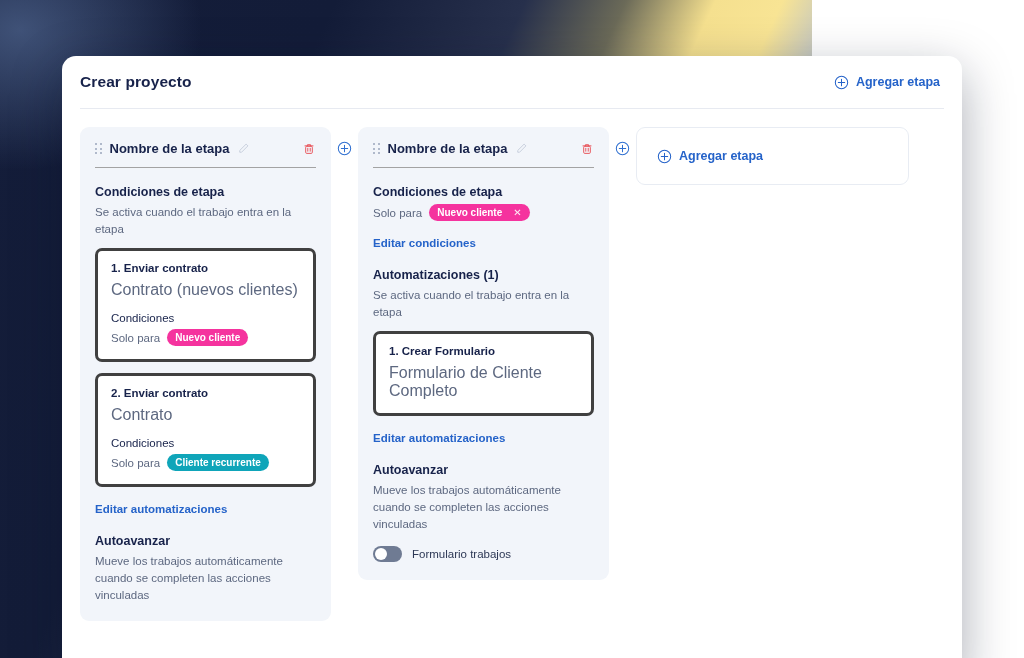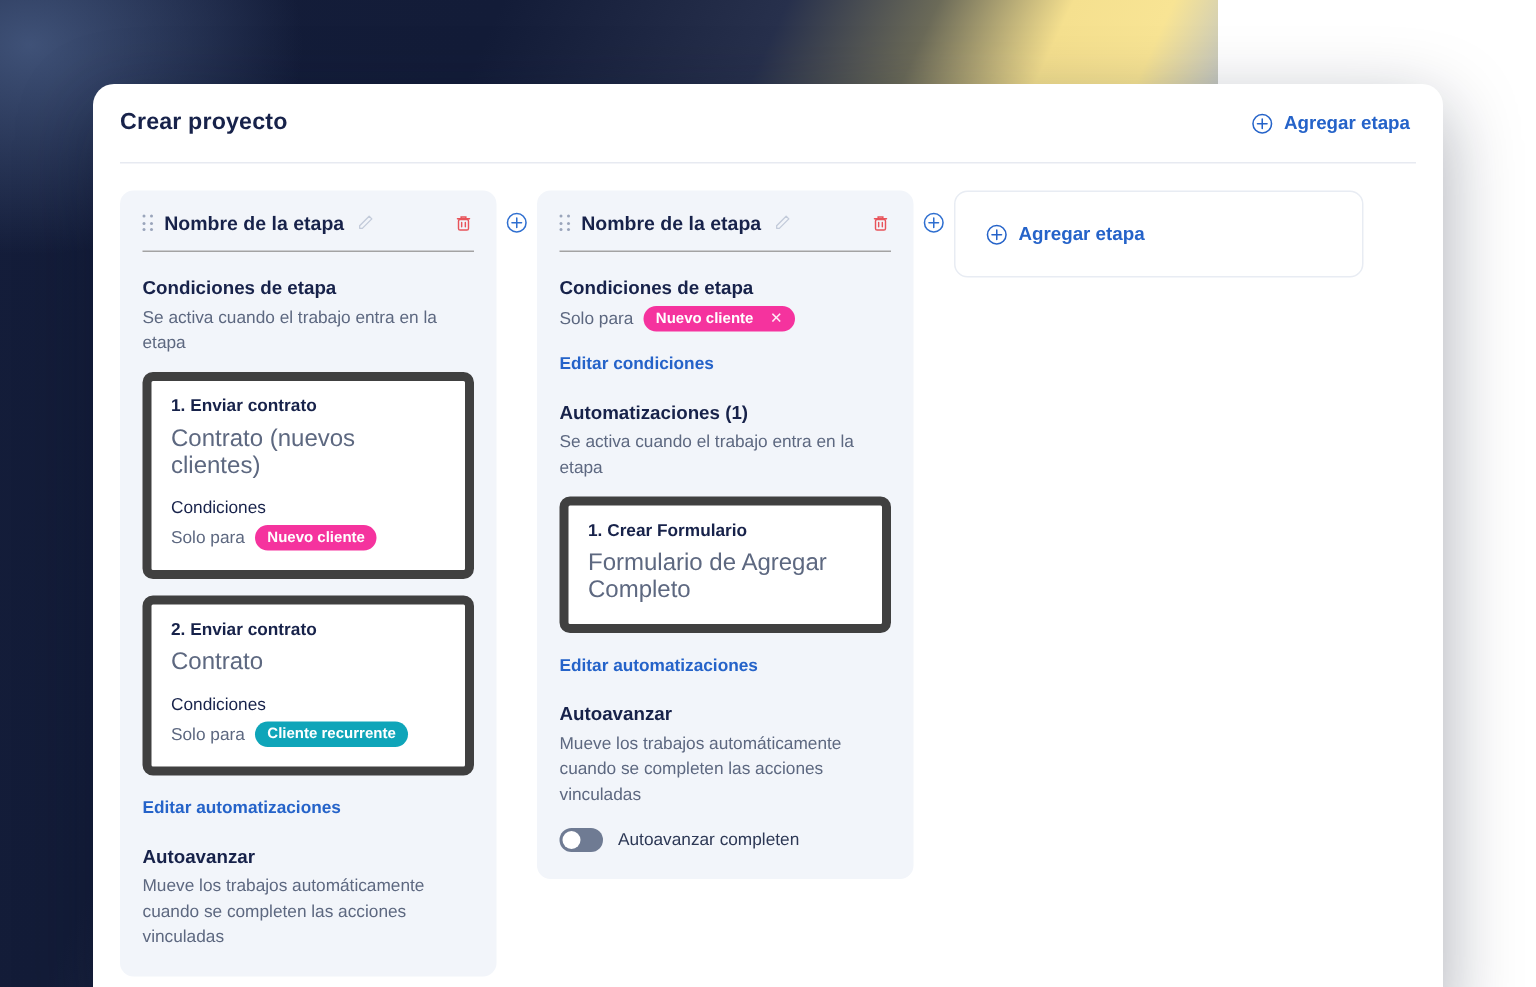--- a/index.html
+++ b/index.html
@@ -151,21 +151,21 @@
   .chip-x {
     font-size: 10px;
     line-height: 1;
     font-weight: 700;
     opacity: .9;
     cursor: pointer;
   }
 
   .auto-card {
     background: #ffffff;
-    border: 6px solid #404040;
+    border: 3px solid #404040;
     border-radius: 7px;
     padding: 11px 13px 13px 13px;
     margin-top: 11px;
   }
 
   .auto-name {
     font-size: 11.5px;
     font-weight: 700;
     color: #17224a;
   }
@@ -391,32 +391,32 @@
             <span class="chip-x">✕</span>
           </span>
         </div>
         <div class="edit-link">Editar condiciones</div>
 
         <div class="section-title">Automatizaciones (1)</div>
         <div class="section-sub">Se activa cuando el trabajo entra en la etapa</div>
 
         <div class="auto-card">
           <div class="auto-name">1. Crear Formulario</div>
-          <div class="auto-desc">Formulario de Agregar Completo</div>
+          <div class="auto-desc">Formulario de Cliente Completo</div>
         </div>
 
         <div class="edit-link">Editar automatizaciones</div>
 
         <div class="section-title">Autoavanzar</div>
         <div class="section-sub">Mueve los trabajos automáticamente cuando se completen las acciones vinculadas</div>
         <div class="toggle-row">
           <span class="toggle">
               <span class="knob"></span>
             </span>
-          <span class="toggle-label">Autoavanzar completen</span>
+          <span class="toggle-label">Formulario trabajos</span>
         </div>
       </div>
 
       <div class="col-gap">
         <span class="icon-btn">
           <svg width="15" height="15" viewBox="0 0 16 16">
             <circle cx="8" cy="8" r="6.6" fill="none" stroke="#2f6fd0" stroke-width="1.1"></circle>
             <path d="M8 4.6v6.8M4.6 8h6.8" stroke="#2f6fd0" stroke-width="1.1" stroke-linecap="round"></path>
           </svg>
         </span>

